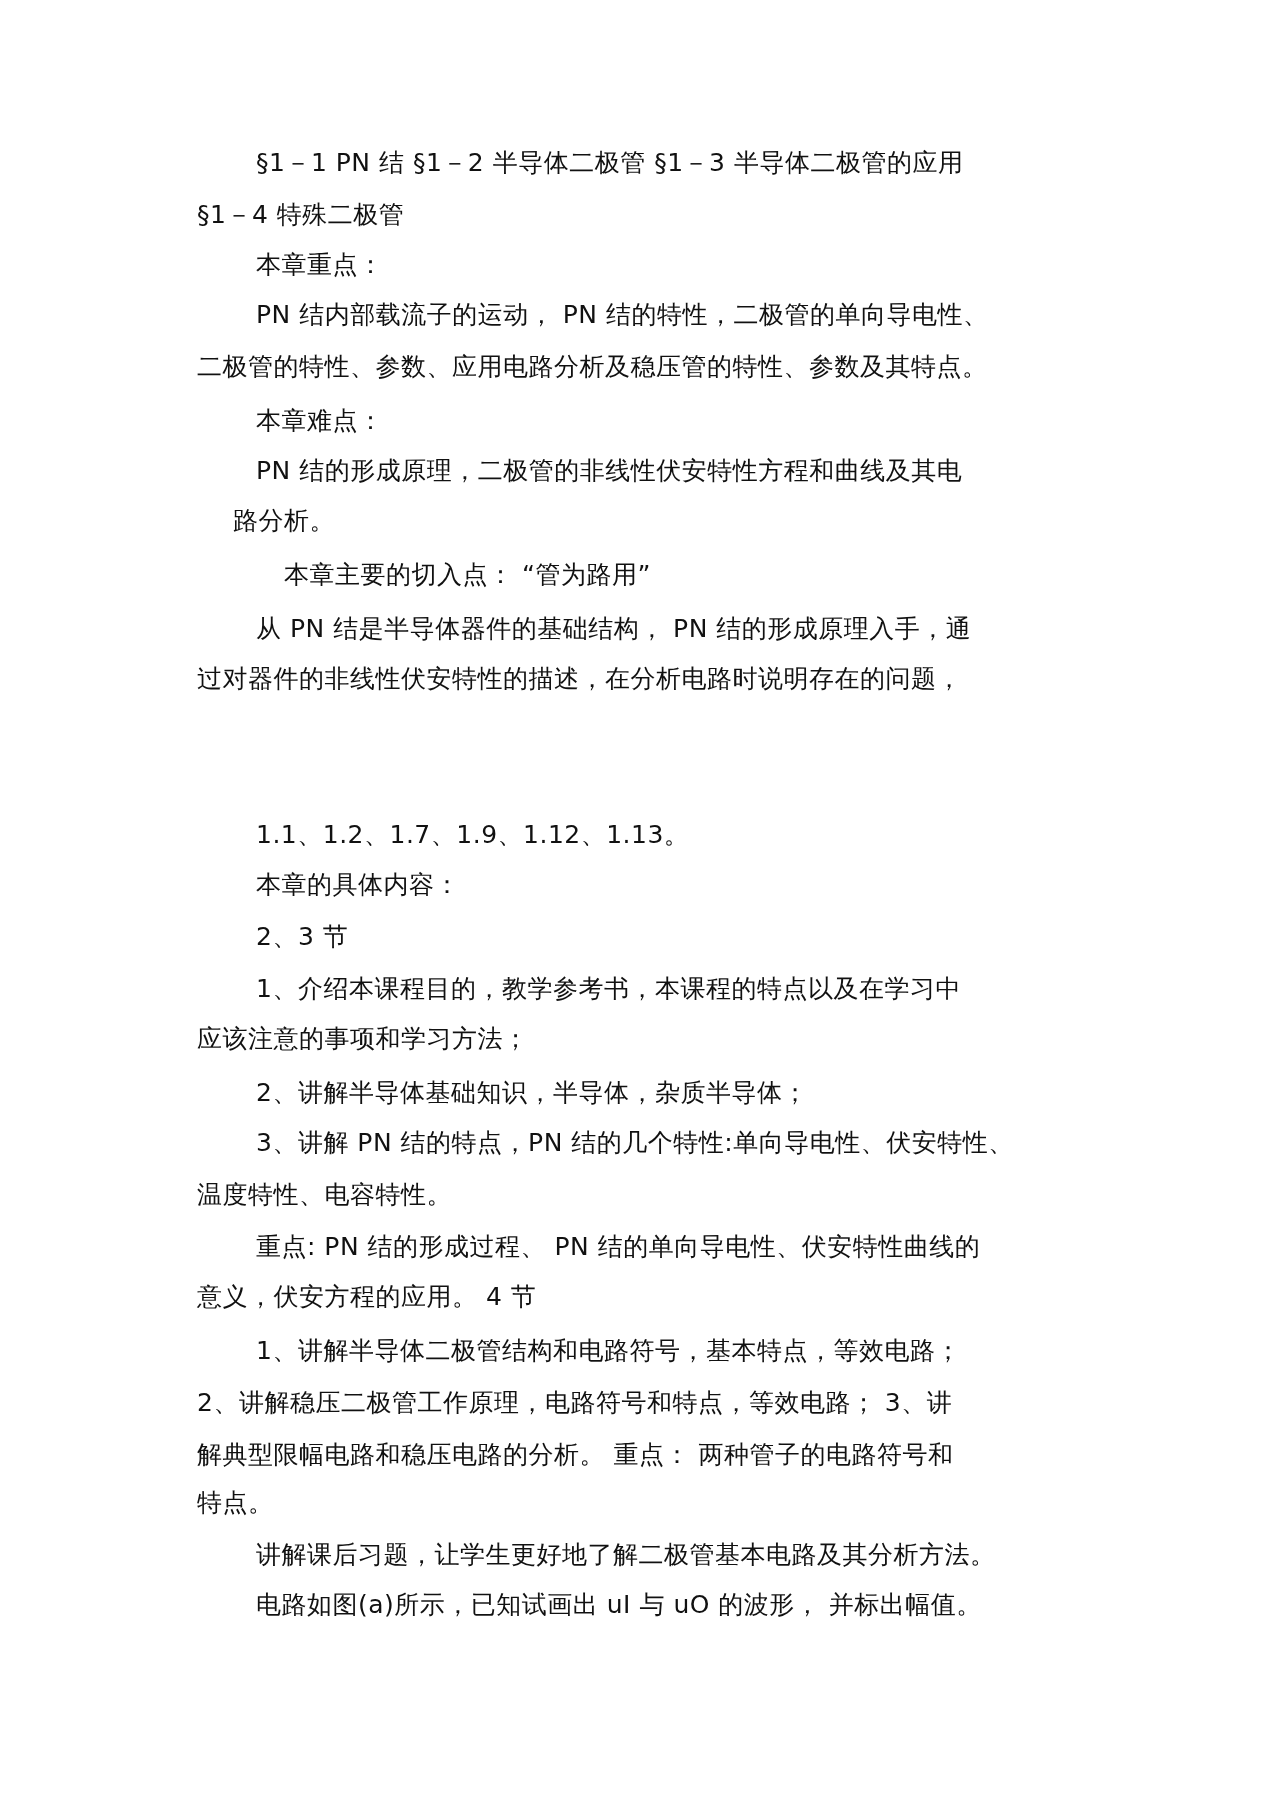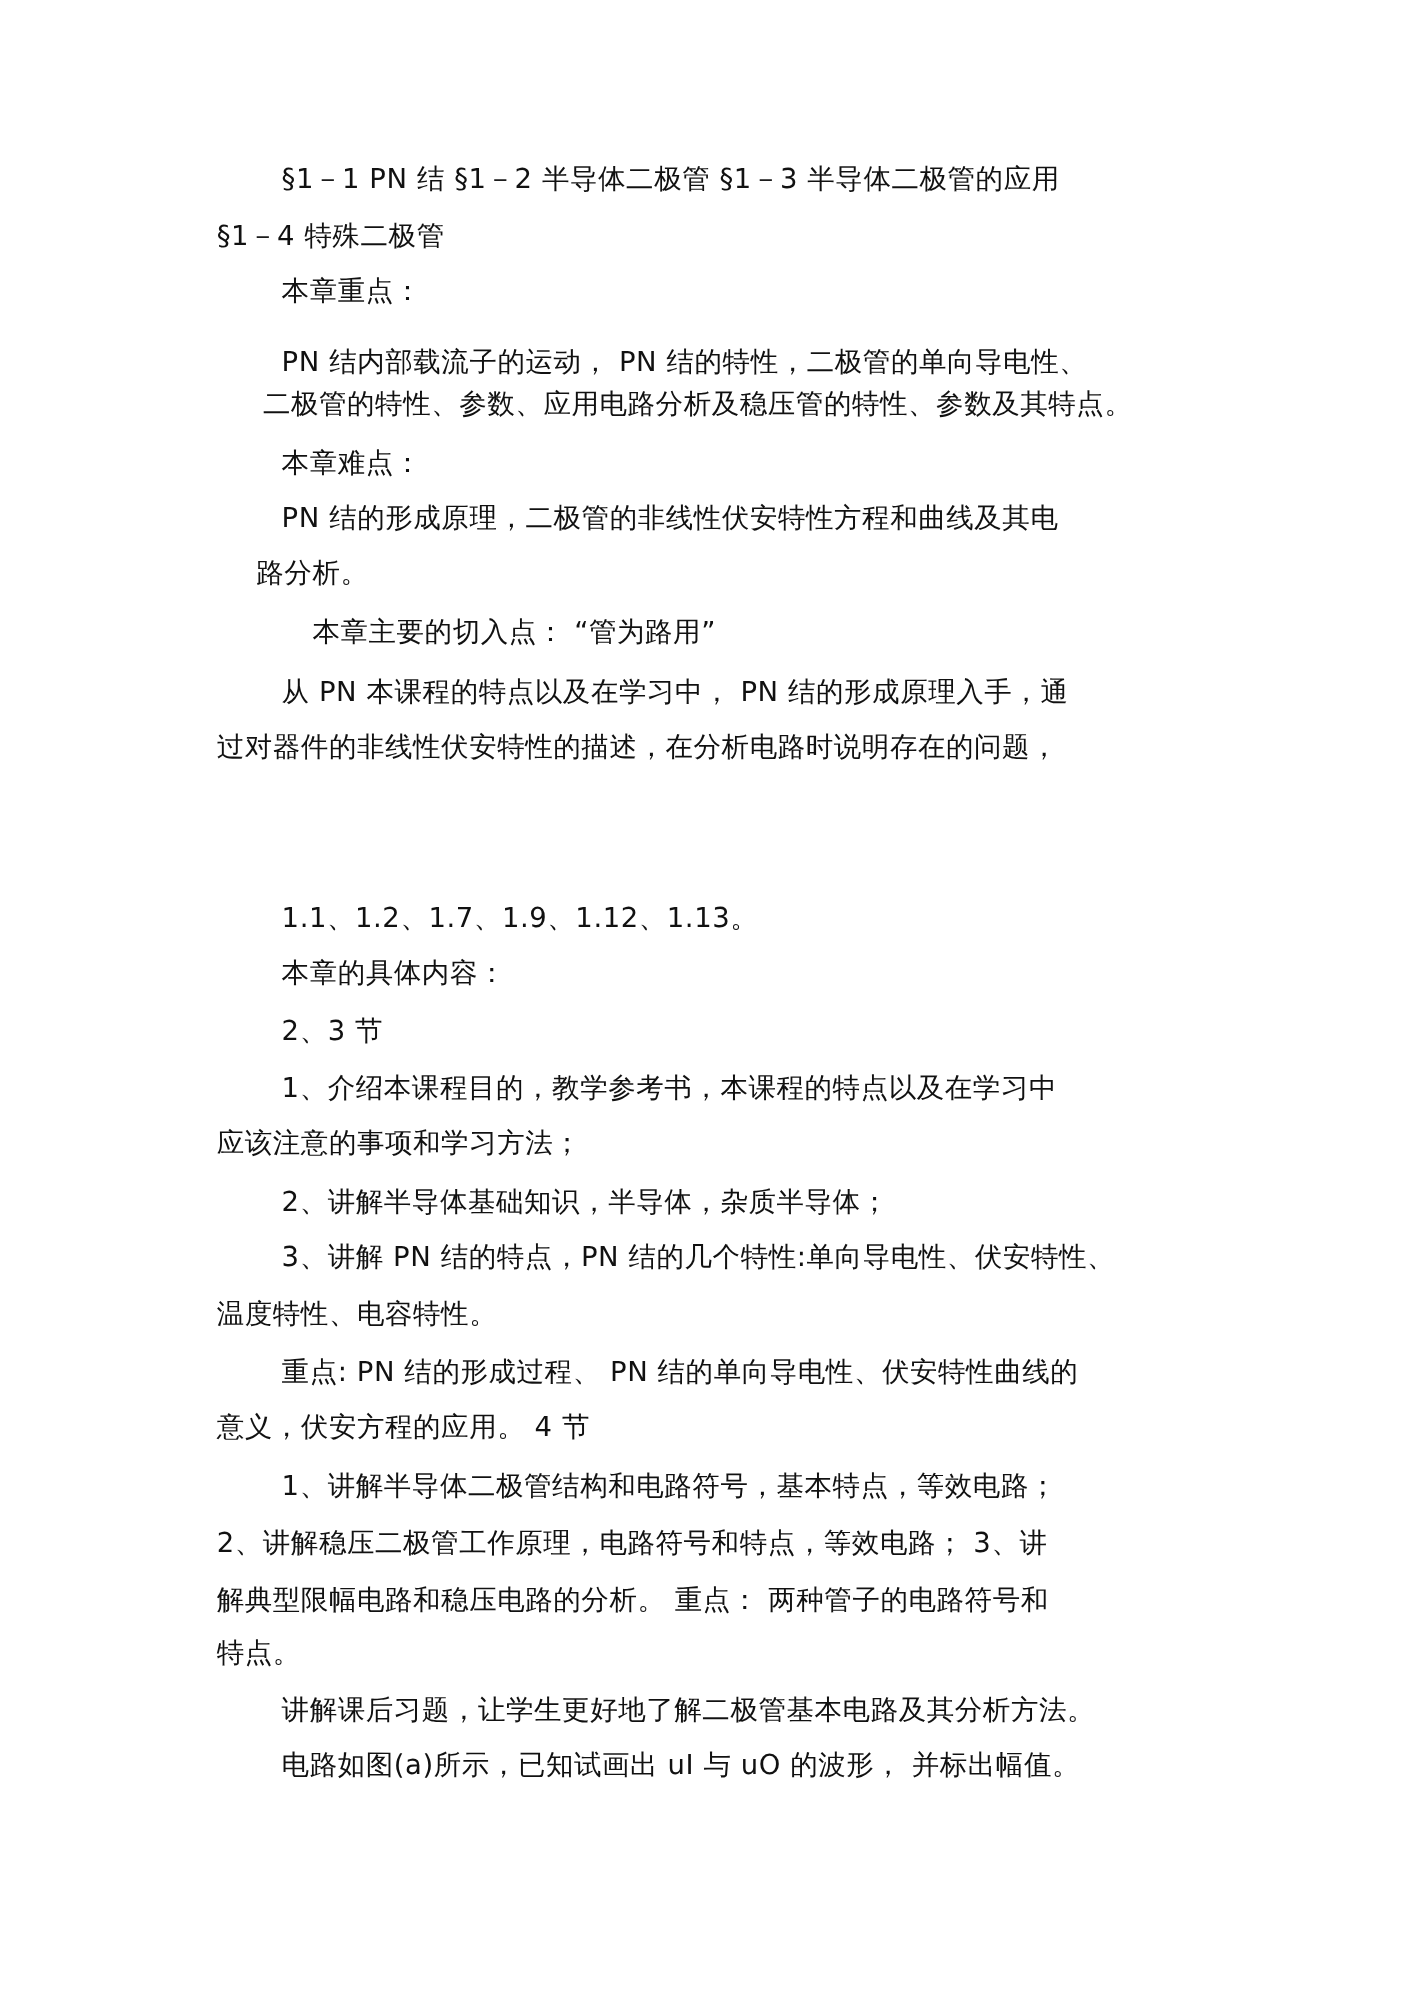--- a/index.html
+++ b/index.html
@@ -11,27 +11,27 @@
   .ind { left: 256px; }
   .noind { left: 197px; }
 </style>
 </head>
 <body>
 
 <div class="page" id="page">
     <div class="line ind" style="top: 148px;">§1－1 PN 结 §1－2 半导体二极管 §1－3 半导体二极管的应用</div>
     <div class="line noind" style="top: 200px;">§1－4 特殊二极管</div>
     <div class="line ind" style="top: 250px;">本章重点：</div>
-    <div class="line ind" style="top: 300px; margin-top: 14px;">PN 结内部载流子的运动，  PN 结的特性，二极管的单向导电性、</div>
-    <div class="line noind" style="top: 352px; margin-left: 42px;">二极管的特性、参数、应用电路分析及稳压管的特性、参数及其特点。</div>
+    <div class="line ind" style="top: 300px;">PN 结内部载流子的运动，  PN 结的特性，二极管的单向导电性、</div>
+    <div class="line noind" style="top: 352px;">二极管的特性、参数、应用电路分析及稳压管的特性、参数及其特点。</div>
     <div class="line ind" style="top: 406px;">本章难点：</div>
     <div class="line ind" style="top: 456px;">PN 结的形成原理，二极管的非线性伏安特性方程和曲线及其电</div>
     <div class="line noind" style="top: 506px; margin-left: 36px;">路分析。</div>
     <div class="line ind" style="top: 560px; margin-left: 28px;">本章主要的切入点：  “管为路用”</div>
-    <div class="line ind" style="top: 614px;">从 PN 本课程的特点以及在学习中，  PN 结的形成原理入手，通</div>
+    <div class="line ind" style="top: 614px;">从 PN 结是半导体器件的基础结构，  PN 结的形成原理入手，通</div>
     <div class="line noind" style="top: 664px;">过对器件的非线性伏安特性的描述，在分析电路时说明存在的问题，</div>
     <div class="line ind" style="top: 820px;">1.1、1.2、1.7、1.9、1.12、1.13。</div>
     <div class="line ind" style="top: 870px;">本章的具体内容：</div>
     <div class="line ind" style="top: 922px;">2、3 节</div>
     <div class="line ind" style="top: 974px;">1、介绍本课程目的，教学参考书，本课程的特点以及在学习中</div>
     <div class="line noind" style="top: 1024px;">应该注意的事项和学习方法；</div>
     <div class="line ind" style="top: 1078px;">2、讲解半导体基础知识，半导体，杂质半导体；</div>
     <div class="line ind" style="top: 1128px;">3、讲解 PN 结的特点，PN 结的几个特性:单向导电性、伏安特性、</div>
     <div class="line noind" style="top: 1180px;">温度特性、电容特性。</div>
     <div class="line ind" style="top: 1232px;">重点: PN 结的形成过程、  PN 结的单向导电性、伏安特性曲线的</div>

